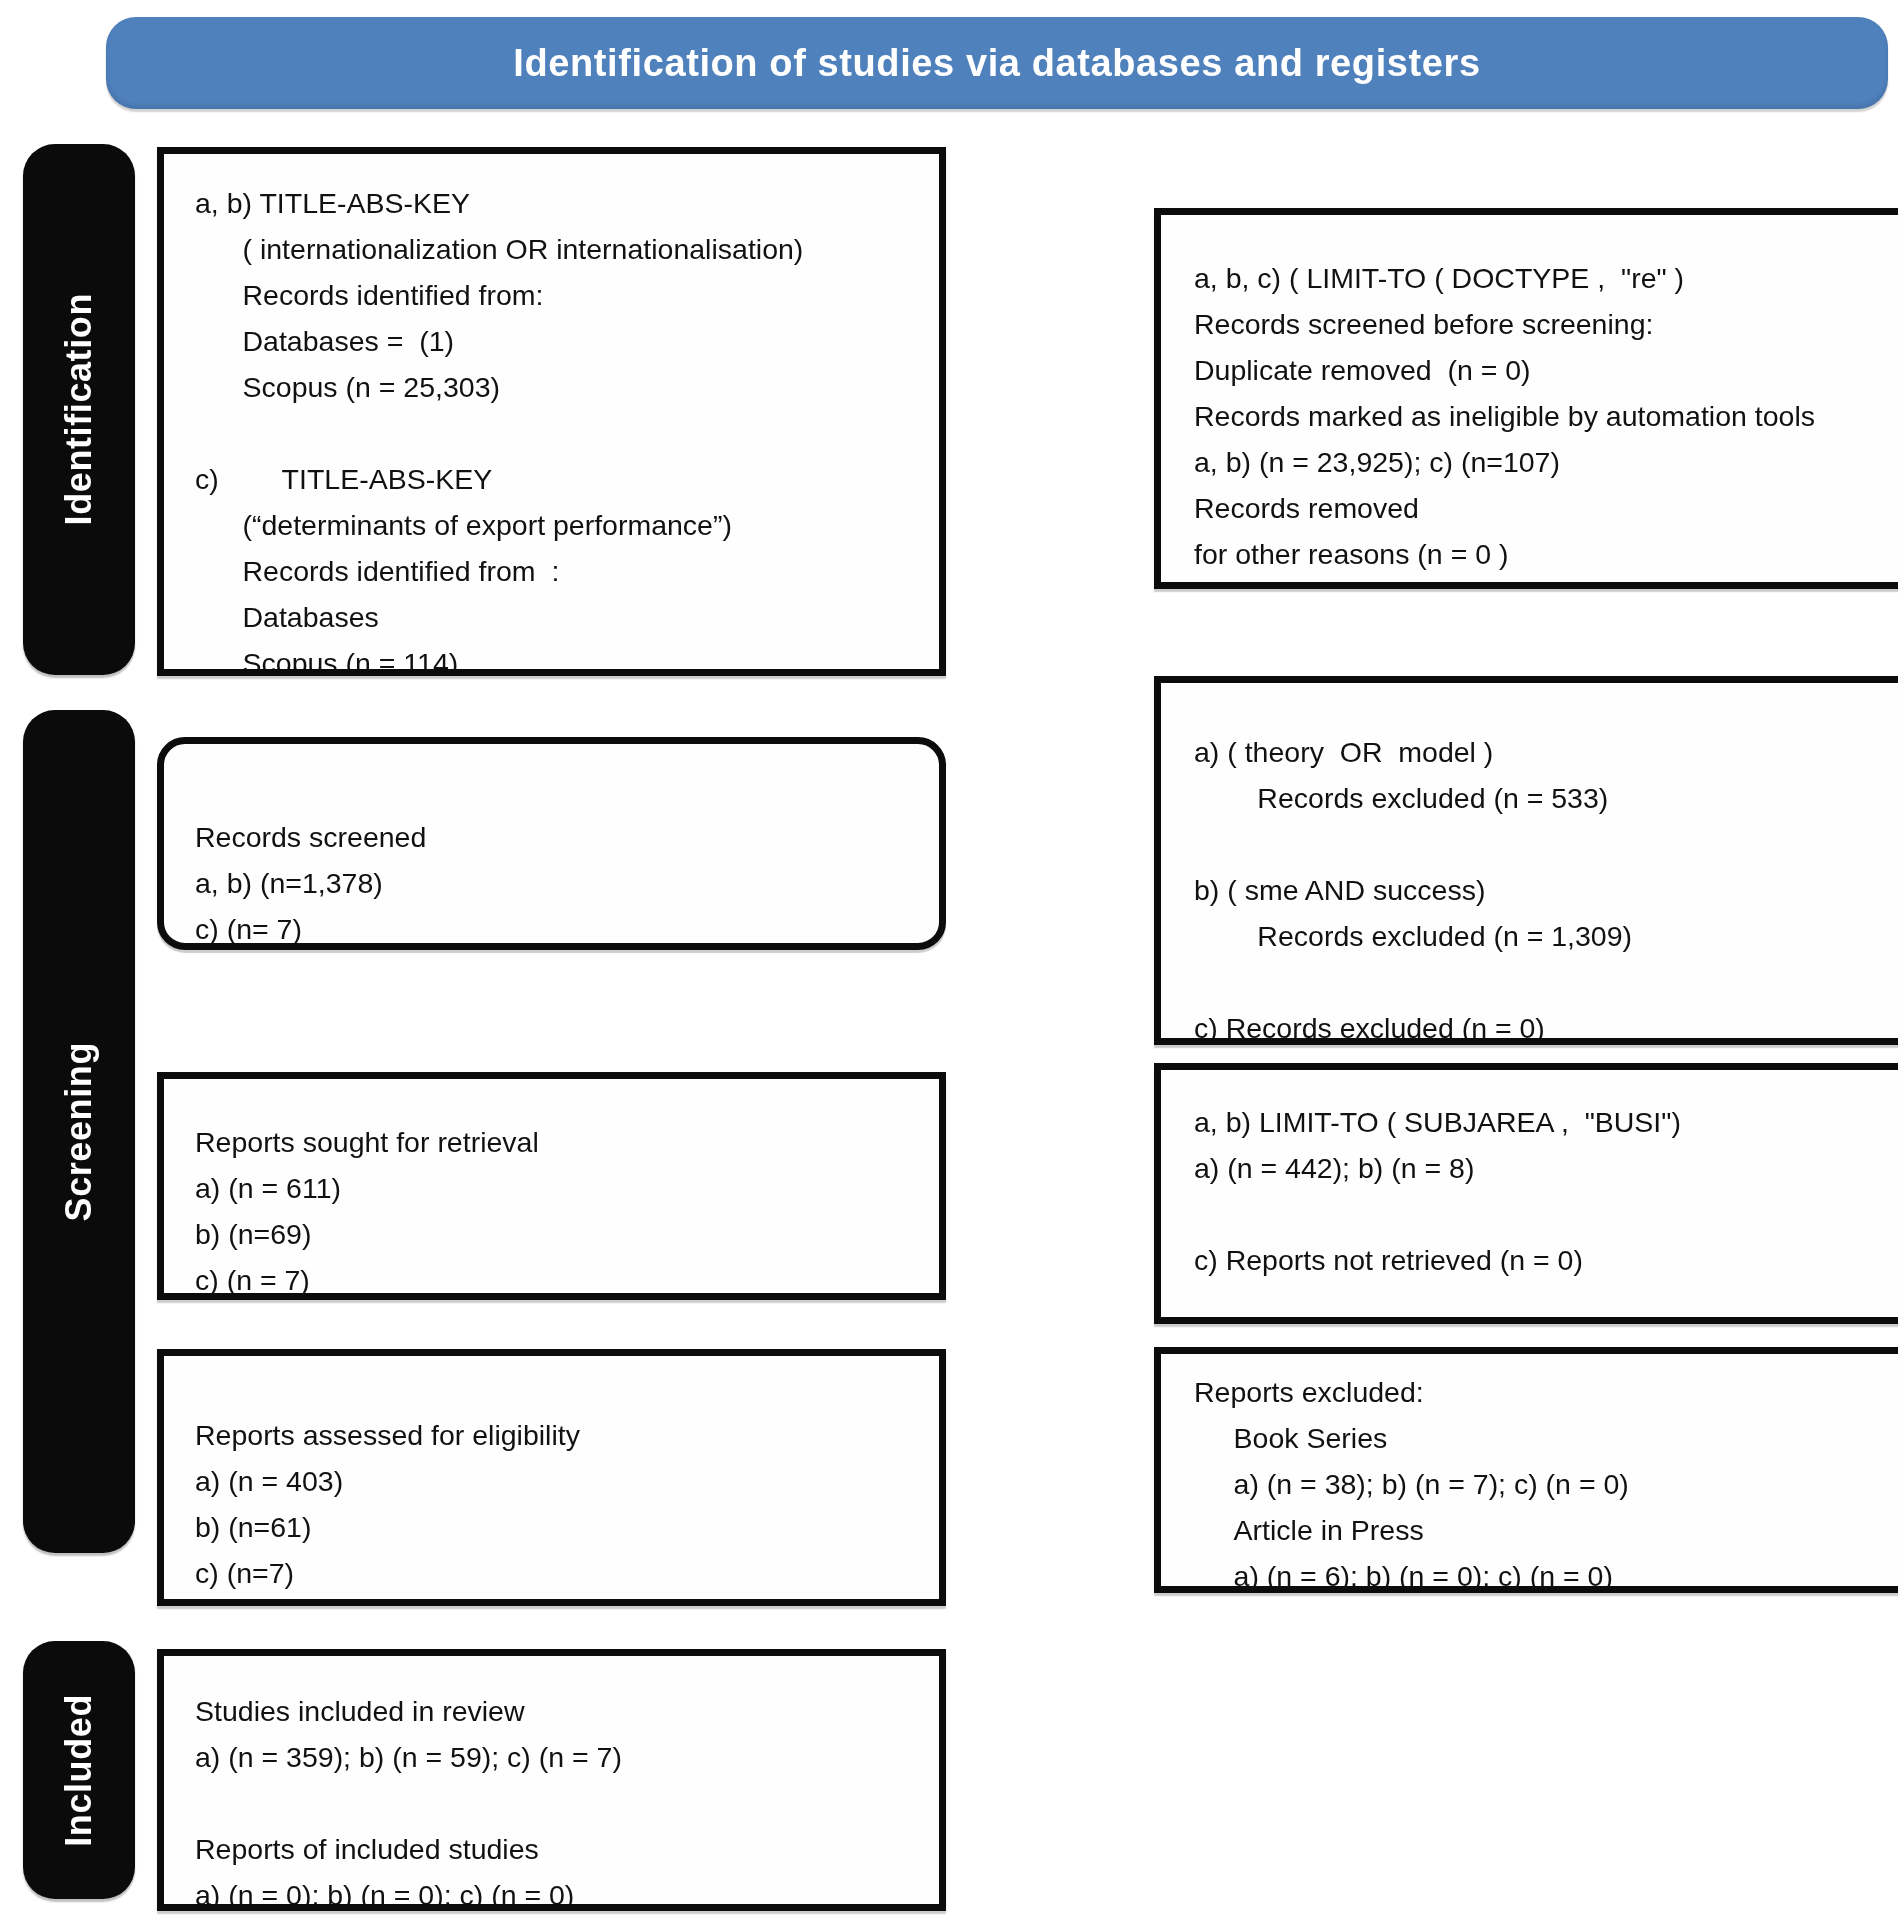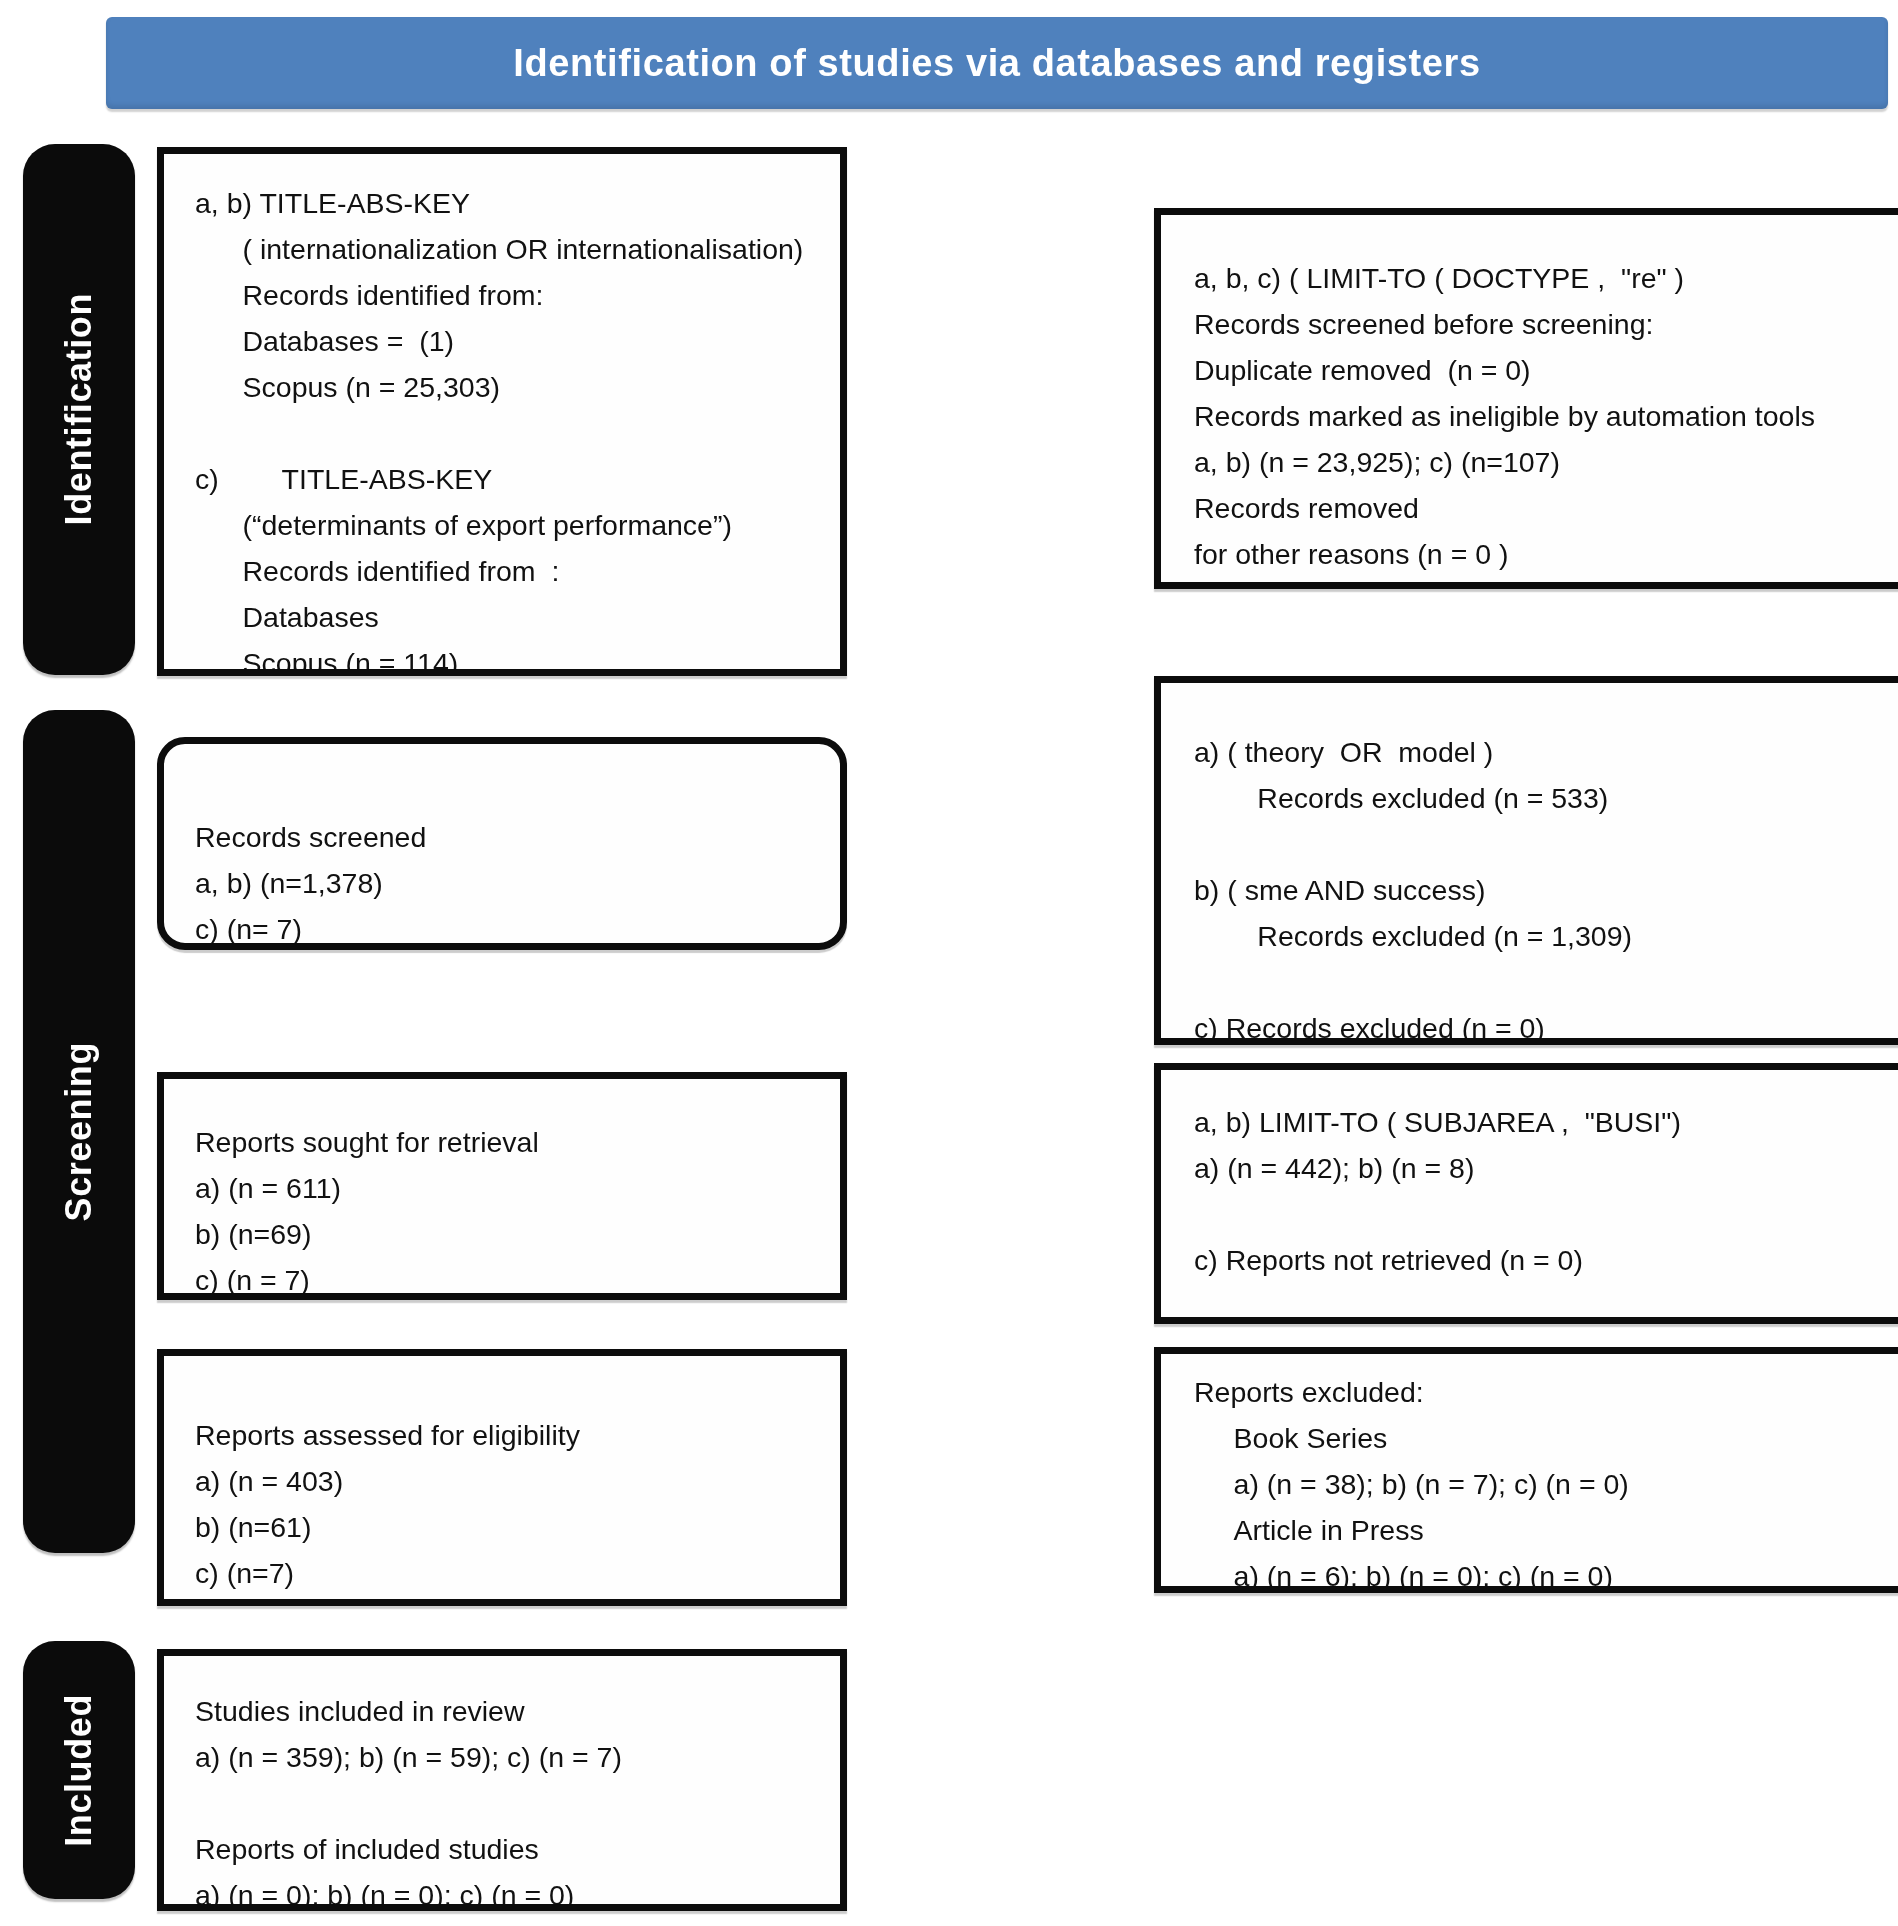--- a/index.html
+++ b/index.html
@@ -2,21 +2,21 @@
 <html style="font-size:9px"><head>
 <meta charset="utf-8">
 <style>
   html,body{margin:0;padding:0;background:#ffffff;}
   body{font-family:"Liberation Sans", sans-serif; color:#111;}
   .canvas{position:relative;width:1898px;height:1926px;background:#ffffff;overflow:hidden;}
 
   
   .banner{
     position:absolute;left:106px;top:17px;width:1782px;height:92px;
-    background:#4f81bd;border-radius:6px;
+    background:#4f81bd;border-radius:30px;
     display:flex;align-items:center;justify-content:center;
     box-shadow:0 2.9px 1.7px rgba(0,0,0,0.18), inset 0 -3.4px 5.7px rgba(0,0,0,0.10);
   }
   .banner span{color:#ffffff;font-weight:bold;font-size:38px;letter-spacing:0.6px;}
 
   
   .stage{
     position:absolute;left:23px;width:112px;background:#0b0b0b;border-radius:32px;
     display:flex;align-items:center;justify-content:center;
     box-shadow:0 2.9px 1.7px rgba(0,0,0,0.25);
@@ -30,21 +30,21 @@
   }
 
   
   .box{
     position:absolute;background:#fefefe;border:7.4px solid #0c0c0c;
     box-sizing:border-box;overflow:hidden;
     box-shadow:0 2.9px 1.1px rgba(0,0,0,0.20);
   }
   .box .line{white-space:pre-wrap;font-size:28.5px;line-height:46px;min-height:46px;}
 
-  .box-left{left:157px;width:690px;padding-left:31px;padding-right:17px;}
+  .box-left{left:157px;width:789px;padding-left:31px;padding-right:17px;}
   .box-right{left:1154px;width:786px;padding-left:33px;padding-right:17px;}
 
   .box-records-identified {top:147px; height:529px; padding-top:26px;}
   .box-records-screened   {top:737px;height:213px; padding-top:70px;border-radius:28px;}
   .box-reports-sought     {top:1072px;height:228px; padding-top:40px;}
   .box-reports-assessed   {top:1349px;height:257px; padding-top:56px;}
   .box-studies-included   {top:1649px;height:262px; padding-top:32px;}
 
   .box-records-removed    {top:208px; height:381px; padding-top:40px;}
   .box-records-excluded   {top:676px;height:369px; padding-top:46px;}

